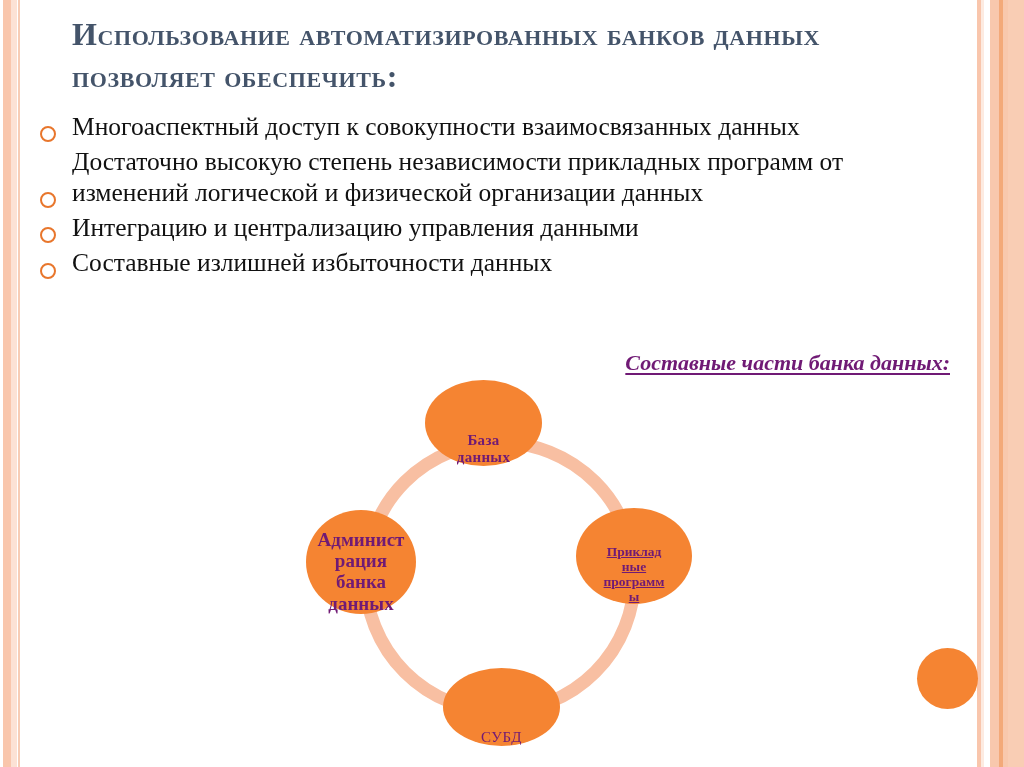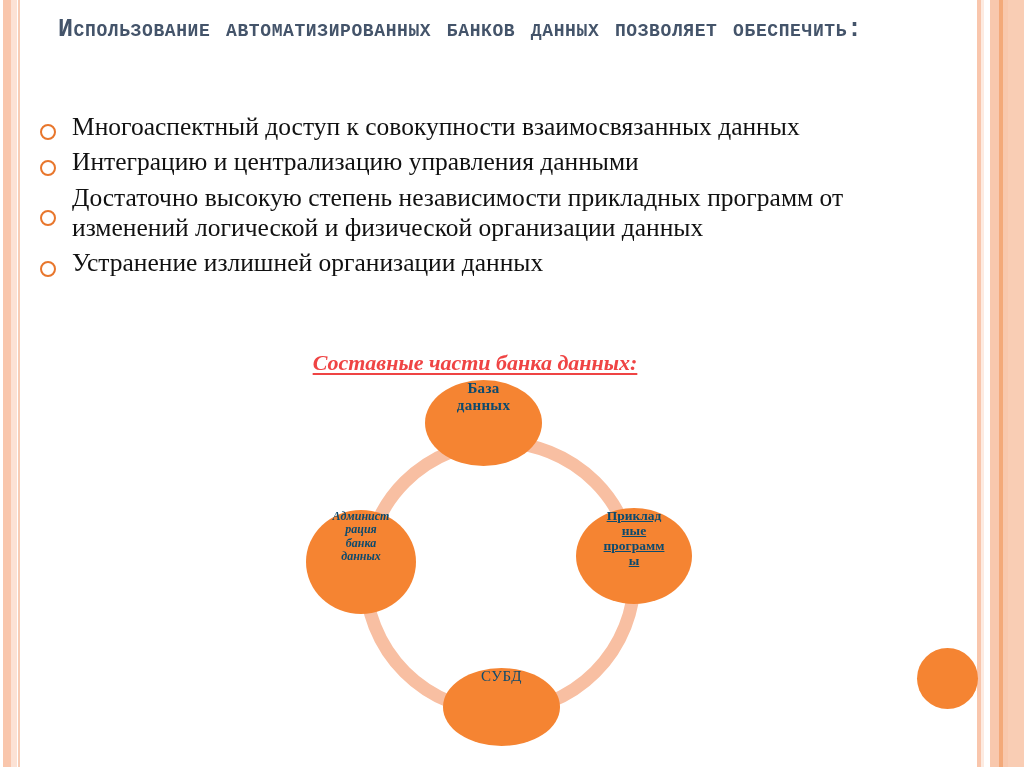--- a/index.html
+++ b/index.html
@@ -31,42 +31,42 @@
 
   .edge-right-a { left: 977px; width: 4px;  background: #F9C6AC; }
   .edge-right-b { left: 981px; width: 3px;  background: #FDEBE1; }
   .edge-right-c { left: 990px; width: 34px; background: #F8C8AD; }
   .edge-right-d { left: 999px; width: 4px;  background: #F3A979; }
   .edge-right-e { left: 1008px; width: 16px; background: #F9CDB4; }
 
   
   .title {
     position: absolute;
-    left: 58px;
+    left: 72px;
     top: 14px;
     width: 890px;
     color: #44546A;
-    font-family: Liberation Mono, monospace;
-    font-size: 25px;
+    font-family: Liberation Serif, serif;
+    font-size: 32px;
     font-weight: bold;
     font-variant: small-caps;
     letter-spacing: 0.6px;
     line-height: 1.3;
   }
 
   
   .bullets {
     position: absolute;
     left: 40px;
     top: 112px;
     width: 910px;
   }
   .bullet-row {
     display: flex;
-    align-items: center;
+    align-items: flex-end;
     margin-bottom: 5px;
   }
   .bullet-marker {
     flex: 0 0 auto;
     width: 12px;
     height: 12px;
     border: 2.6px solid #E8762C;
     border-radius: 50%;
     margin-top: 10px;
     margin-right: 16px;
@@ -79,22 +79,22 @@
     line-height: 1.19;
     white-space: pre-line;
   }
 
   
   .diagram-heading {
     position: absolute;
     left: 0;
     top: 350px;
     width: 950px;
-    text-align: center;
-    color: #ef4444;
+    text-align: right;
+    color: #701a75;
     font-family: "Liberation Serif", "DejaVu Serif", serif;
     font-size: 22px;
     font-weight: bold;
     font-style: italic;
     text-decoration: underline;
     text-underline-offset: 3px;
   }
 
   
   .diagram {
@@ -112,24 +112,24 @@
     height: 256px;
     border: 13px solid #F8BFA2;
     border-radius: 50%;
     box-sizing: content-box;
   }
   .node {
     position: absolute;
     background: #F58432;
     border-radius: 50%;
     display: flex;
-    align-items: flex-start;
+    align-items: flex-end;
     justify-content: center;
     text-align: center;
-    color: #0c4a6e;
+    color: #701a75;
     font-family: "Liberation Serif", "DejaVu Serif", serif;
     line-height: 1.12;
     white-space: pre-line;
   }
   .node-center {
     left: 120px;
     top: 122px;
     width: 130px;
     height: 130px;
     font-size: 17px;
@@ -150,23 +150,22 @@
     width: 117px;
     height: 78px;
     font-size: 15px;
     letter-spacing: 0.6px;
   }
   .node-left {
     left: 10px;
     top: 132px;
     width: 110px;
     height: 104px;
-    font-size: 12px;
-    font-weight: bold;
-    font-style: italic;
+    font-size: 19px;
+    font-weight: bold;
   }
   .node-right {
     left: 280px;
     top: 130px;
     width: 116px;
     height: 96px;
     font-size: 13.5px;
     font-weight: bold;
     text-decoration: underline;
   }
@@ -201,31 +200,31 @@
 
   <div class="bullets">
 
     <div class="bullet-row">
       <span class="bullet-marker"></span>
       <span class="bullet-text">Многоаспектный доступ к совокупности взаимосвязанных данных</span>
     </div>
 
     <div class="bullet-row">
       <span class="bullet-marker"></span>
+      <span class="bullet-text">Достаточно высокую степень независимости прикладных программ от изменений логической и физической организации данных</span>
+    </div>
+
+    <div class="bullet-row">
+      <span class="bullet-marker"></span>
       <span class="bullet-text">Интеграцию и централизацию управления данными</span>
     </div>
 
     <div class="bullet-row">
       <span class="bullet-marker"></span>
-      <span class="bullet-text">Достаточно высокую степень независимости прикладных программ от изменений логической и физической организации данных</span>
-    </div>
-
-    <div class="bullet-row">
-      <span class="bullet-marker"></span>
-      <span class="bullet-text">Устранение излишней организации данных</span>
+      <span class="bullet-text">Составные излишней избыточности данных</span>
     </div>
 
   </div>
 
   <div class="diagram-heading">Составные части банка данных:</div>
 
   <div class="diagram">
     <div class="ring"></div>
 
     <div class="node node-top">

